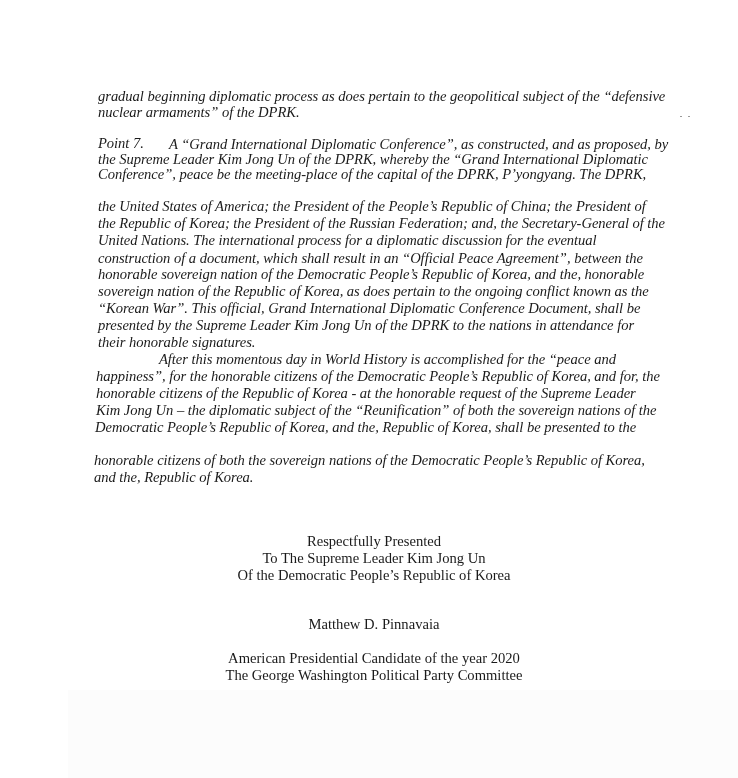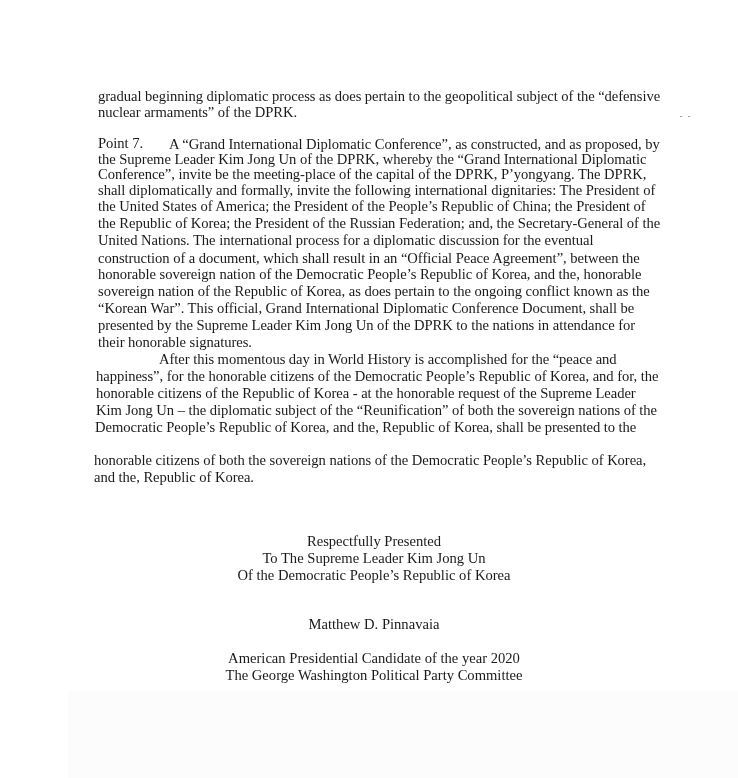--- a/index.html
+++ b/index.html
@@ -20,20 +20,21 @@
       left: 0; top: 0;
       width: 738px; height: 778px;
       background: #ffffff;
     }
     .line {
       position: absolute;
       white-space: nowrap;
       font-size: 14.6px;
       line-height: 16px;
       letter-spacing: -0.05px;
+      font-style: italic;
     }
     .center {
       position: absolute;
       left: 0;
       width: 748px;
       text-align: center;
       white-space: nowrap;
       font-size: 14.6px;
       line-height: 17px;
     }
@@ -57,22 +58,21 @@
 
   <div class="line" style="left:98px;top:88px;">gradual beginning diplomatic process as does pertain to the geopolitical subject of the “defensive</div>
   <div class="line" style="left:98px;top:104px;">nuclear armaments” of the DPRK.</div>
 
   <div class="speck" style="left:680px;top:116px;"></div>
   <div class="speck" style="left:688px;top:116px;"></div>
 
   <div class="line" style="left:98px;top:135px;">Point 7.</div>
   <div class="line" style="left:169px;top:136px;">A “Grand International Diplomatic Conference”, as constructed, and as proposed, by</div>
   <div class="line" style="left:98px;top:151px;">the Supreme Leader Kim Jong Un of the DPRK, whereby the “Grand International Diplomatic</div>
-  <div class="line" style="left:98px;top:166px;">Conference”, invite be the meeting-place of the capital of the DPRK, P’yongyang. The DPRK,</div>
-  <div class="line" style="left:98px;top:182px;">shall diplomatically and formally, invite the following international dignitaries: The President of</div>
+  <div class="line" style="left:98px;top:166px;">Conference”, peace be the meeting-place of the capital of the DPRK, P’yongyang. The DPRK,</div>
   <div class="line" style="left:98px;top:198px;text-align:right;">the United States of America; the President of the People’s Republic of China; the President of</div>
   <div class="line" style="left:98px;top:215px;">the Republic of Korea; the President of the Russian Federation; and, the Secretary-General of the</div>
   <div class="line" style="left:98px;top:232px;">United Nations. The international process for a diplomatic discussion for the eventual</div>
   <div class="line" style="left:98px;top:266px;">honorable sovereign nation of the Democratic People’s Republic of Korea, and the, honorable</div>
   <div class="line" style="left:98px;top:250px;">construction of a document, which shall result in an “Official Peace Agreement”, between the</div>
   <div class="line" style="left:98px;top:283px;">sovereign nation of the Republic of Korea, as does pertain to the ongoing conflict known as the</div>
   <div class="line" style="left:98px;top:300px;">“Korean War”. This official, Grand International Diplomatic Conference Document, shall be</div>
   <div class="line" style="left:98px;top:317px;">presented by the Supreme Leader Kim Jong Un of the DPRK to the nations in attendance for</div>
   <div class="line" style="left:98px;top:334px;">their honorable signatures.</div>
 

